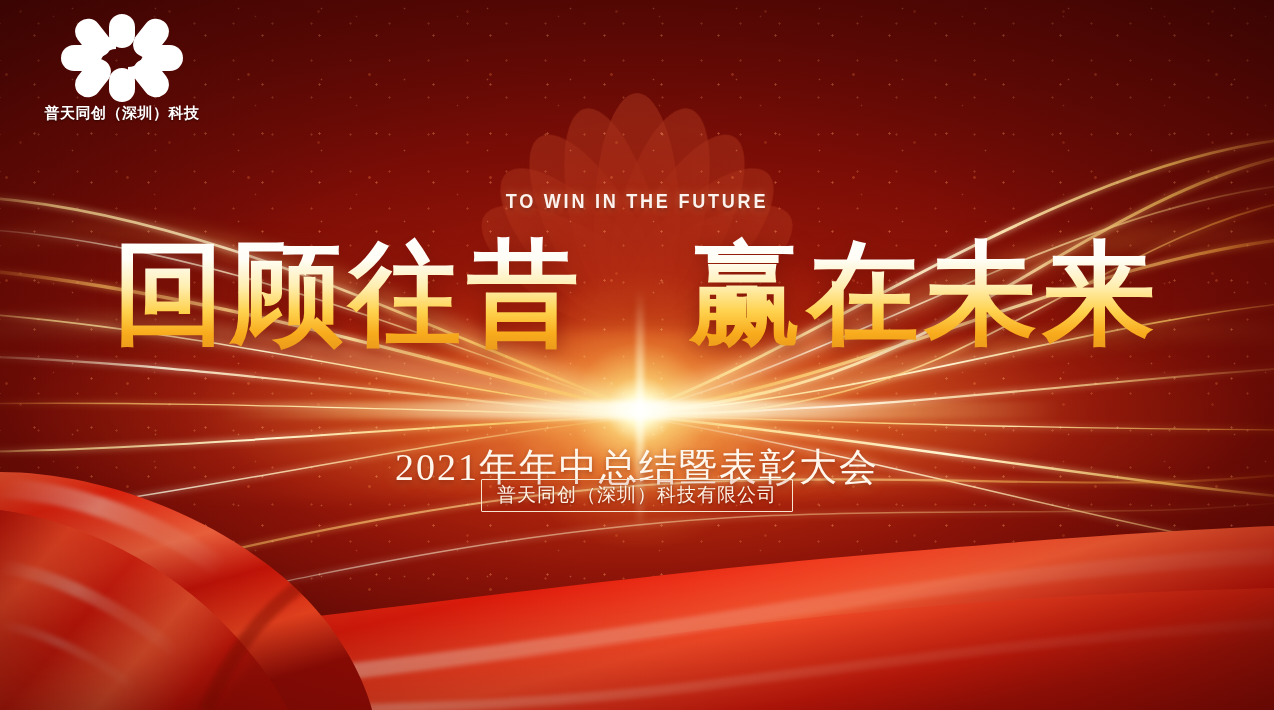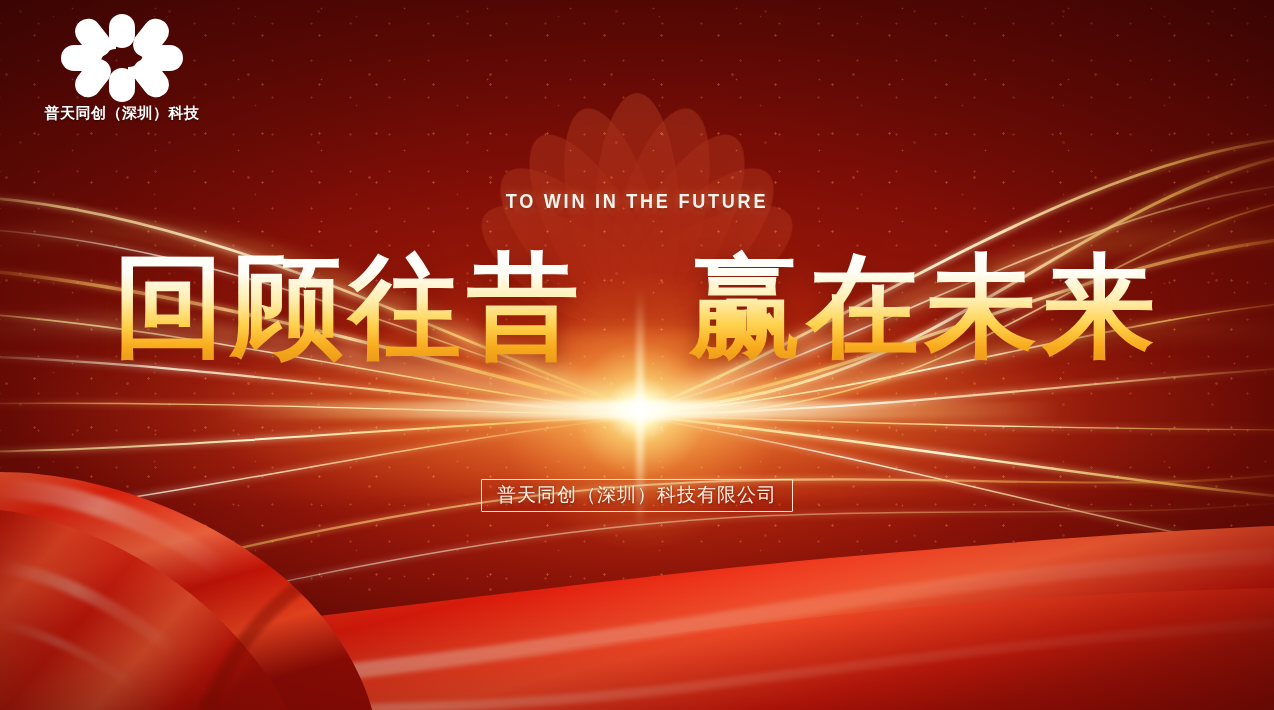--- a/index.html
+++ b/index.html
@@ -138,21 +138,21 @@
     font-size:21px;
     font-weight:bold;
     letter-spacing:3.2px;
     color:#fdf3ee;
     font-family:"Liberation Sans", sans-serif;
     transform:scaleX(.86);
     text-shadow:0 0 10px rgba(255,190,120,.55), 0 2px 4px rgba(90,8,4,.6);
   }
 
   .headline{
-    position:absolute; left:0; right:0; top:245px;
+    position:absolute; left:0; right:0; top:232px;
     text-align:center;
     white-space:nowrap;
     font-family:"Liberation Serif", serif;
     font-size:112px;
     font-weight:bold;
     line-height:124px;
     letter-spacing:6px;
   }
   .headline .seg{
     background:linear-gradient(to bottom,
@@ -370,18 +370,19 @@
   </div>
 
   <div class="eyebrow">TO WIN IN THE FUTURE</div>
 
   <div class="headline">
     <span class="seg">回顾往昔</span>
     <span class="gap"></span>
     <span class="seg">赢在未来</span>
   </div>
 
+  <div class="subtitle">2021年年中总结暨表彰大会</div>
 
   <div class="company-box">
     <div class="txt">普天同创（深圳）科技有限公司</div>
   </div>
 
 </div>
 
 </body></html>

